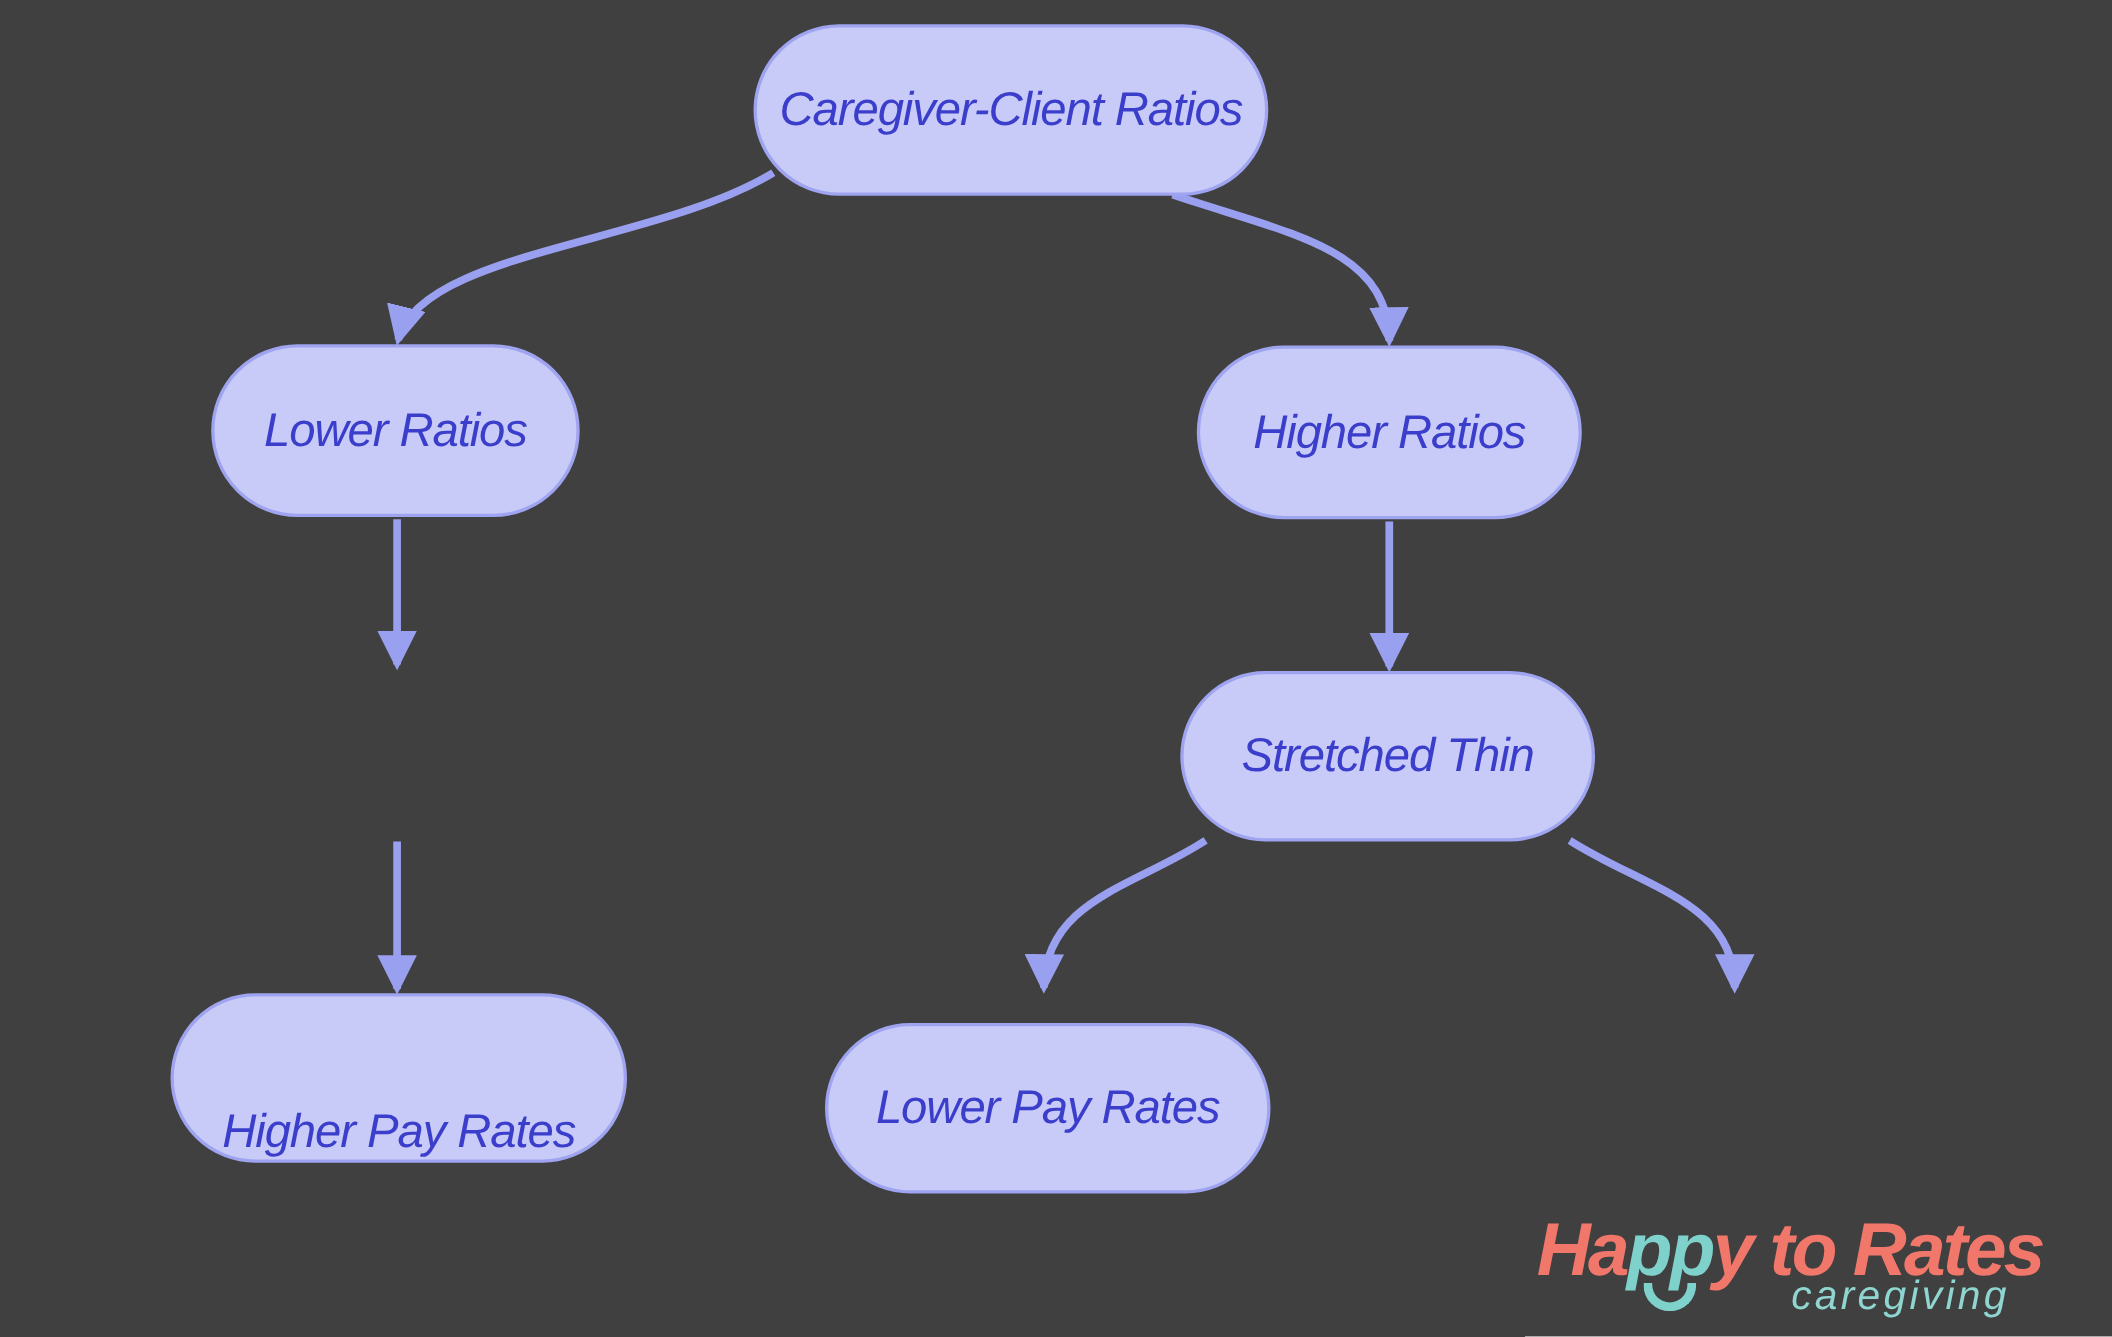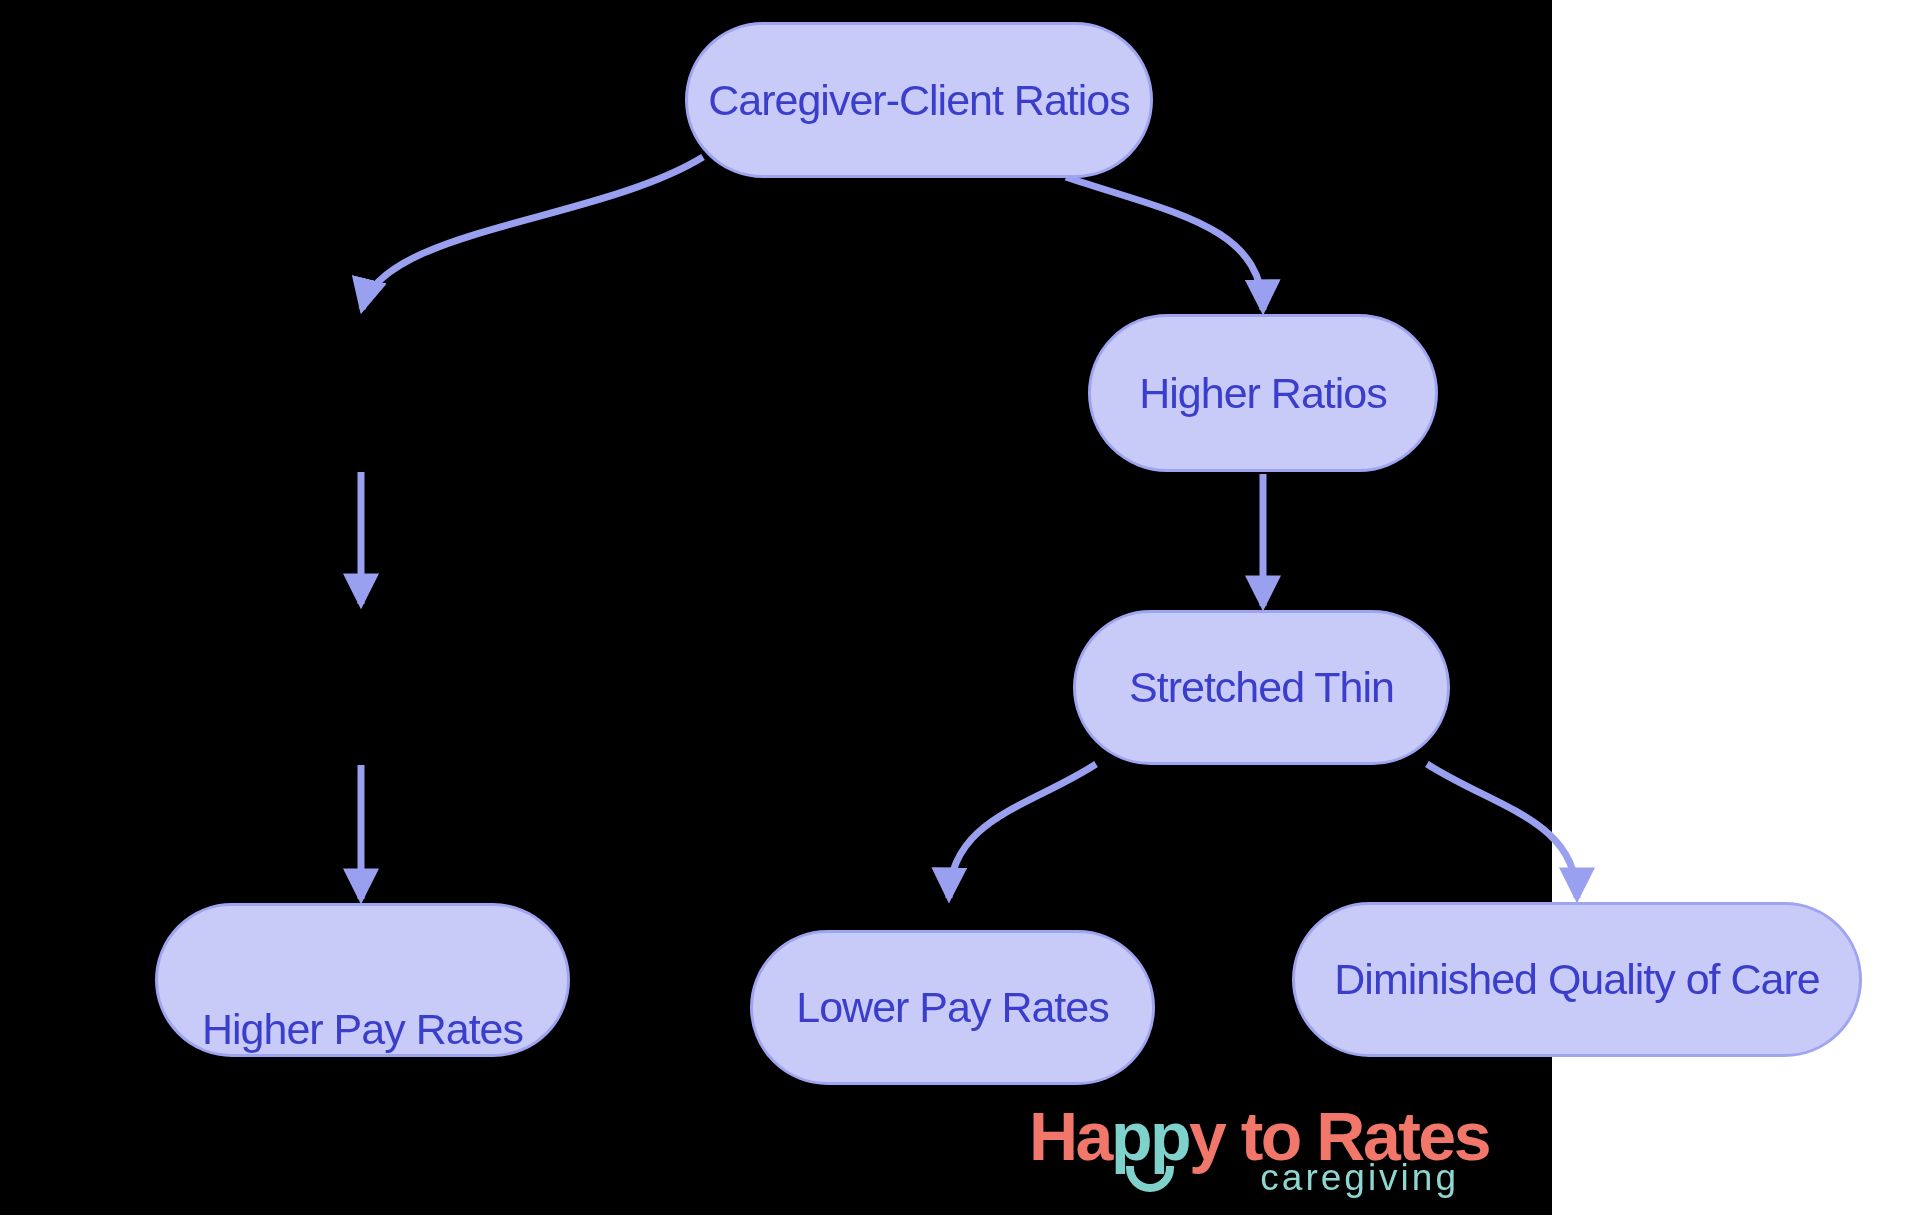--- a/index.html
+++ b/index.html
@@ -6,23 +6,24 @@
     margin: 0;
     padding: 0;
     background: #ffffff;
     width: 1920px;
     height: 1215px;
     overflow: hidden;
     font-family: "Liberation Sans", sans-serif;
   }
   .canvas {
     position: relative;
-    width: 1552px;
+    width: 1920px;
     height: 1215px;
-    background: #000000;
+    background: #404040;
+    font-style: italic;
   }
   svg.edges {
     position: absolute;
     left: 0; top: 0;
     width: 1920px;
     height: 1215px;
   }
   .node {
     position: absolute;
     background: var(--node-fill, #c8cbf7);
@@ -104,41 +105,41 @@
       <path d="M 361 765 L 361 899" marker-end="url(#arrow)"></path>
       <path d="M 1096 764 C 1032 806, 950 818, 949 898" marker-end="url(#arrow)"></path>
       <path d="M 1427 764 C 1496 808, 1577 820, 1577 898" marker-end="url(#arrow)"></path>
     </g>
   </svg>
 
   <div class="node" id="n-caregiver-client-ratios">
     <span>Caregiver-Client Ratios</span>
   </div>
 
+  <div class="node" id="n-lower-ratios">
+    <span>Lower Ratios</span>
+  </div>
 
   <div class="node" id="n-higher-ratios">
     <span>Higher Ratios</span>
   </div>
 
 
   <div class="node" id="n-stretched-thin">
     <span>Stretched Thin</span>
   </div>
 
   <div class="node" id="n-higher-pay-rates">
     <span>Higher Pay Rates</span>
   </div>
 
   <div class="node" id="n-lower-pay-rates">
     <span>Lower Pay Rates</span>
   </div>
 
-  <div class="node" id="n-diminished-quality">
-    <span>Diminished Quality of Care</span>
-  </div>
 
   <div class="logo-main">
     <span class="coral">Ha</span><span class="teal logo-pp"><span>pp</span><span class="logo-smile"></span></span><span class="coral">y</span><span class="coral"> to </span><span class="coral">Rates</span>
   </div>
 
   <div class="logo-tagline">caregiving</div>
 
 </div>
 
 </body></html>

